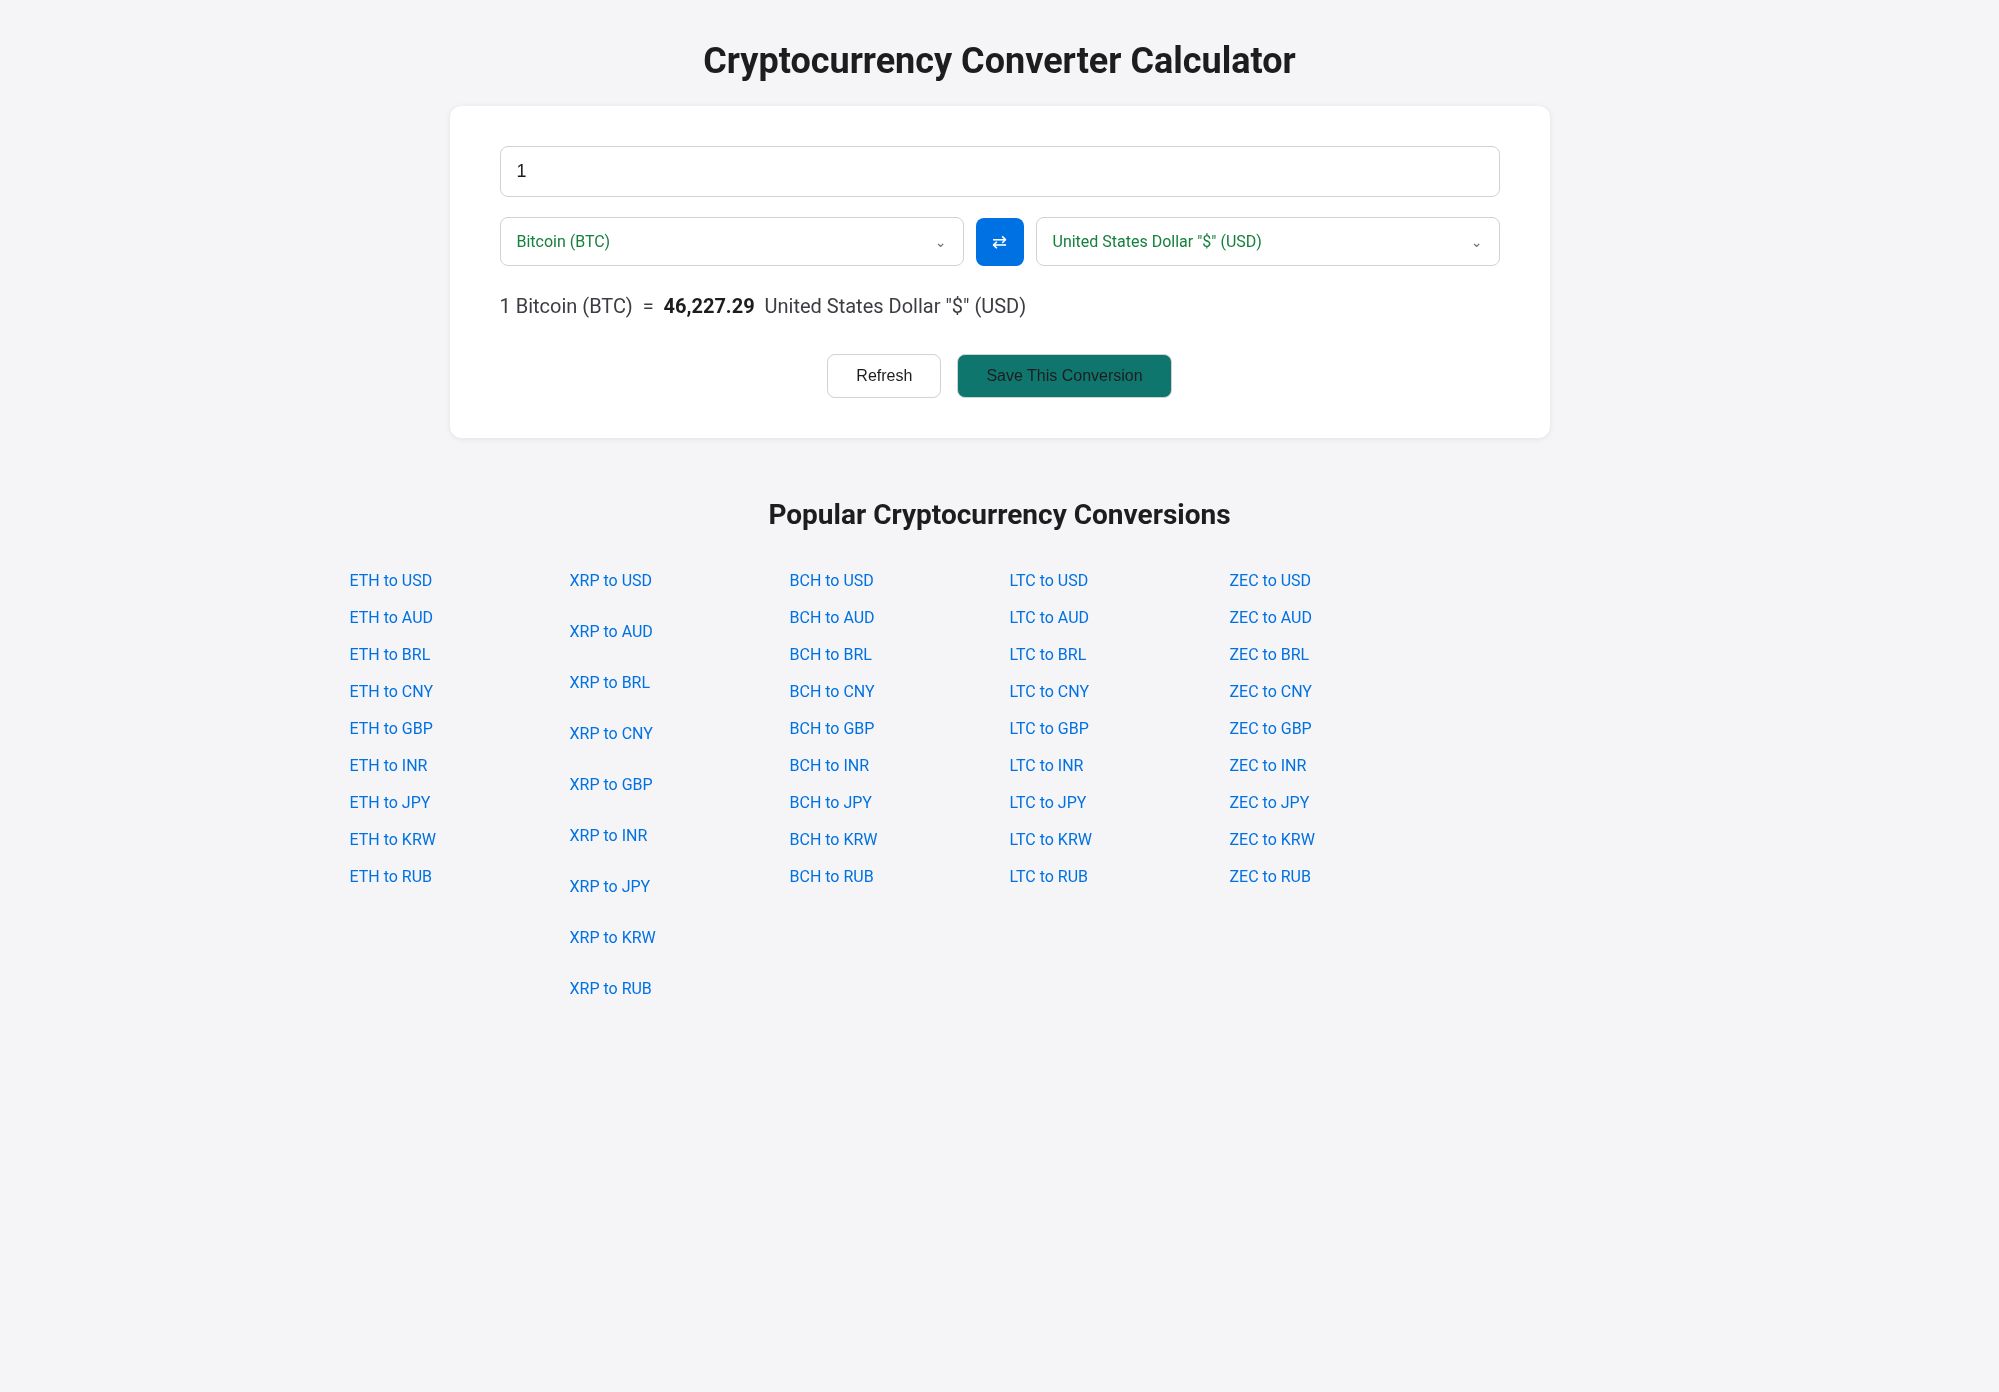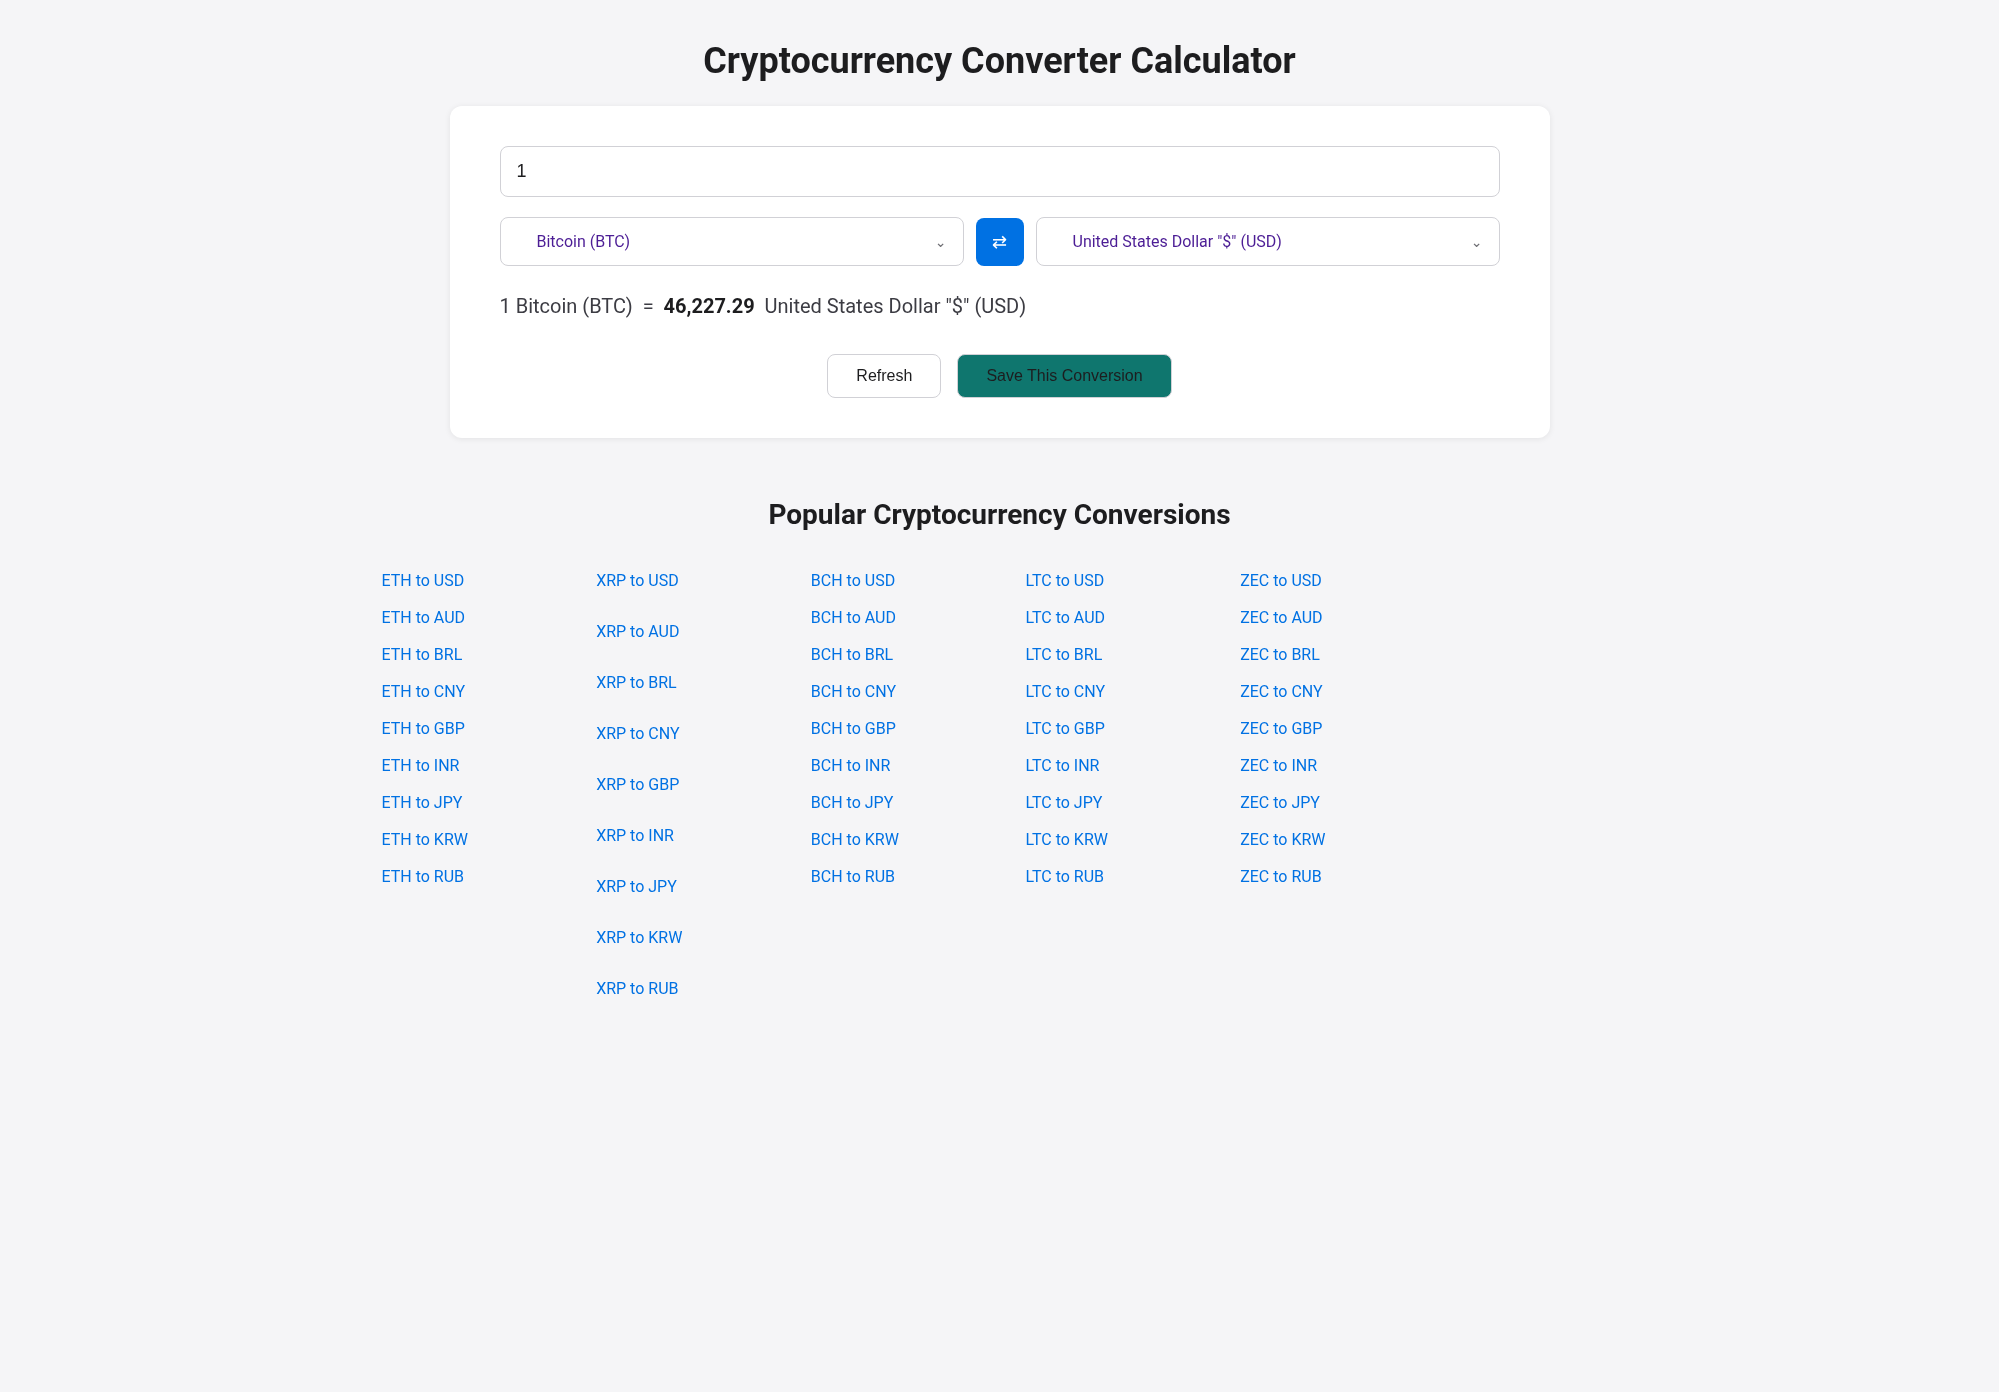--- a/index.html
+++ b/index.html
@@ -59,22 +59,21 @@
       border: 1px solid #d1d1d6;
       border-radius: 8px;
       padding: 14px 16px;
       background: #fff;
       cursor: pointer;
     }
 
     .currency-select-text {
       flex: 1;
       font-size: 16px;
-      color: #4c1d95;
-      margin-left: 20px;
+      color: #15803d;
     }
 
     .chevron-icon {
       color: #6e6e73;
       font-size: 14px;
     }
 
     .swap-button {
       background-color: #0071e3;
       border: none;
@@ -138,21 +137,20 @@
       font-size: 28px;
       font-weight: 700;
       color: #1d1d1f;
       margin-bottom: 36px;
     }
 
     .conversions-grid {
       display: grid;
       grid-template-columns: repeat(6, 1fr);
       gap: 10px 20px;
-      margin-left: 32px;
     }
 
     .conversion-link {
       color: #0071e3;
       font-size: 16px;
       text-decoration: none;
       padding: 4px 0;
       cursor: pointer;
     }
   </style>

